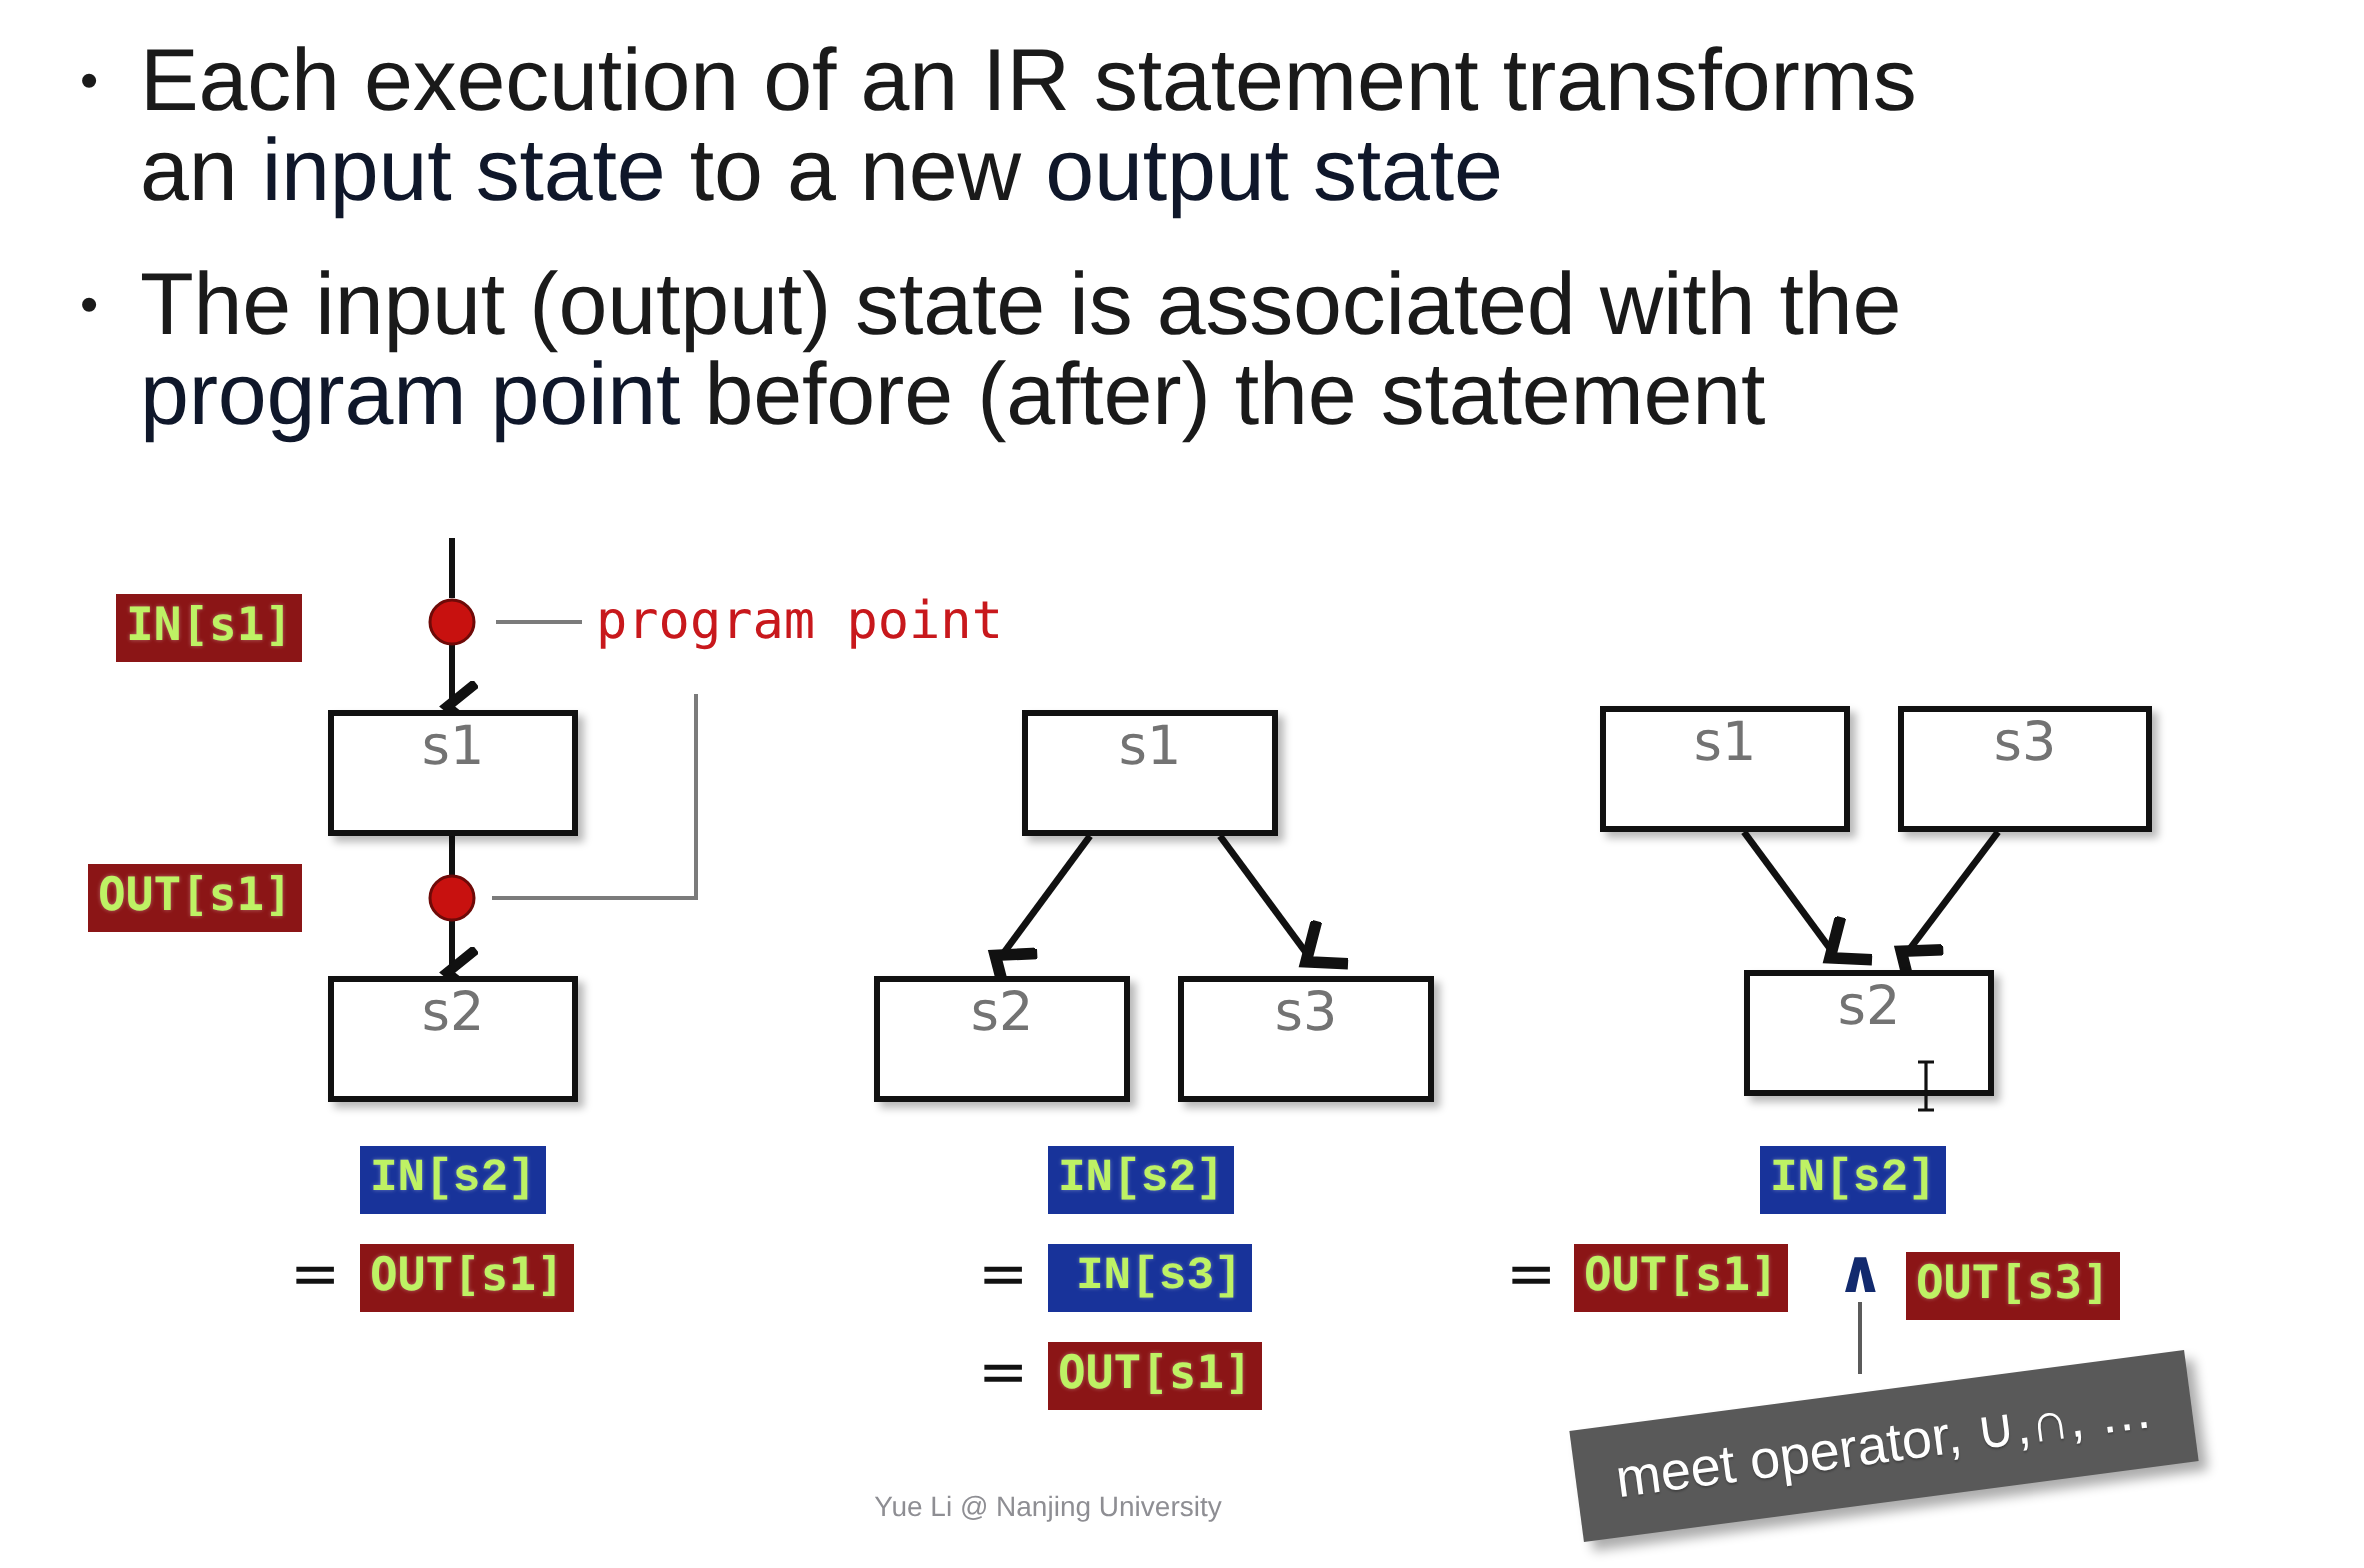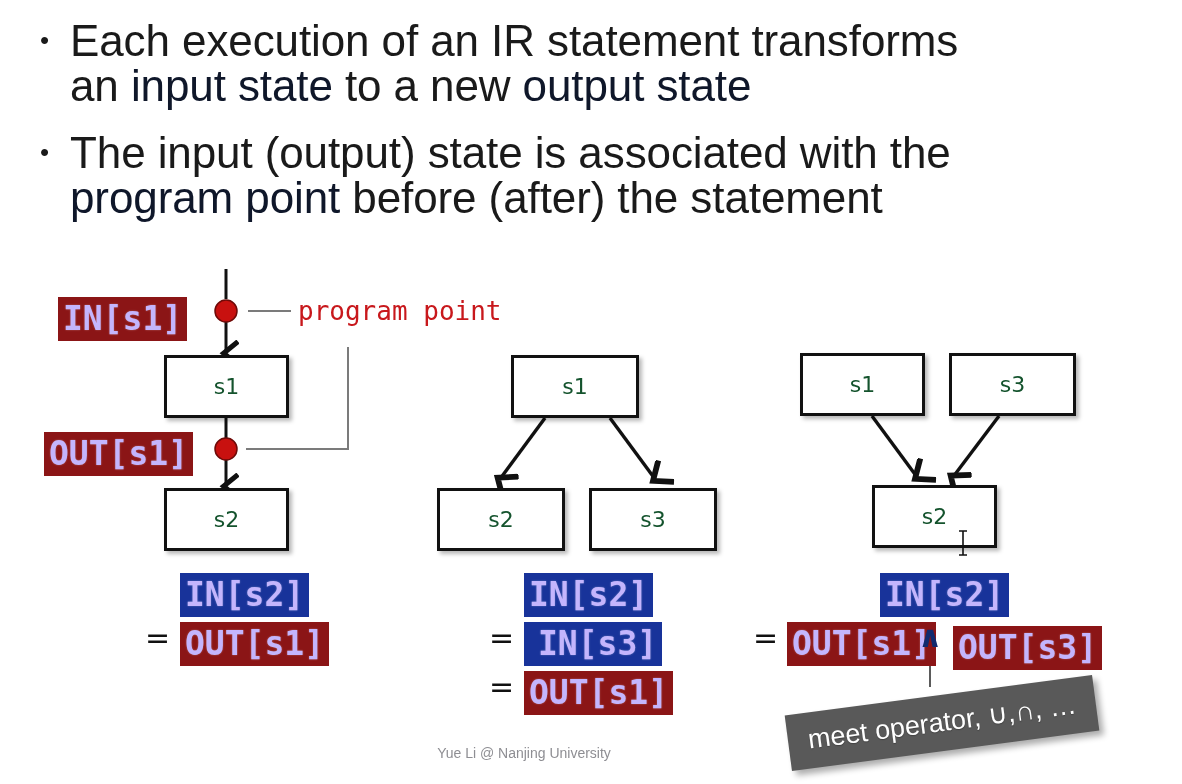--- a/index.html
+++ b/index.html
@@ -61,42 +61,42 @@
   }
 
   
   .sbox {
     position: absolute;
     background: #ffffff;
     border: 3px solid #111111;
     box-sizing: border-box;
     box-shadow: 3px 3px 4px rgba(0,0,0,0.28);
     display: flex;
-    align-items: center;
+    align-items: flex-start;
     justify-content: center;
-    font-size: 22px;
-    color: #14532d;
+    font-size: 27px;
+    color: #737373;
     font-family: "DejaVu Sans", sans-serif;
   }
 
   
   .tag {
     position: absolute;
     font-family: "DejaVu Sans Mono", monospace;
     font-weight: bold;
-    font-size: 33px;
+    font-size: 23px;
     line-height: 1.0;
-    color: #c4b5fd;
+    color: #bef264;
     padding: 5px 5px 6px 5px;
     white-space: nowrap;
     letter-spacing: 0px;
     text-shadow: 0px 0px 2px rgba(255,255,255,0.35);
   }
   .tag-red  { background: #8b1516; }
-  .tag-blue { background: #18339a; }
+  .tag-blue { background: #18339a; font-family: Liberation Mono, monospace; }
 
   .eq {
     position: absolute;
     font-family: "DejaVu Sans", sans-serif;
     font-size: 30px;
     font-weight: 500;
     color: #111111;
   }
   .wedge {
     position: absolute;

